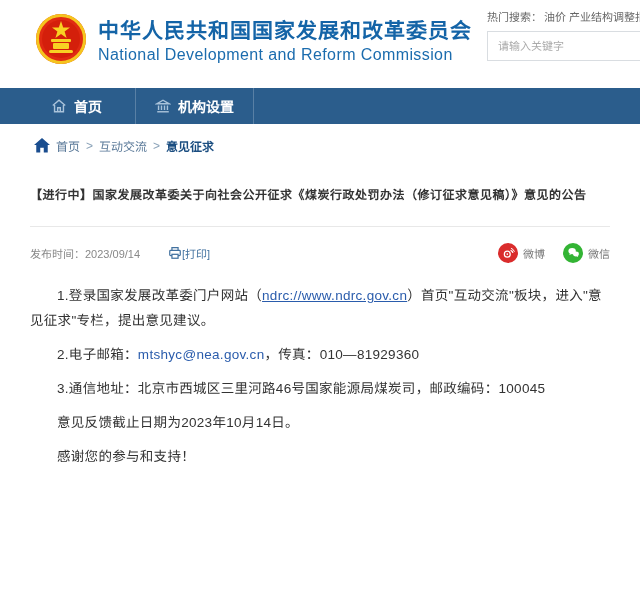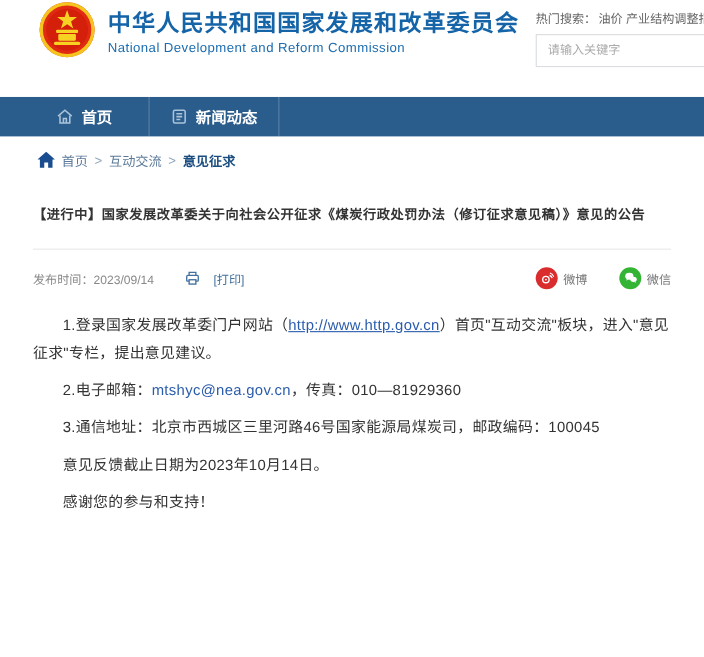--- a/index.html
+++ b/index.html
@@ -2,24 +2,24 @@
 <html lang="zh-CN"><head>
 <meta charset="utf-8">
 <style>
   * { margin:0; padding:0; box-sizing:border-box; }
   html,body { width:640px; height:597px; overflow:hidden; background:#fff;
     font-family:"Liberation Sans","DejaVu Sans",sans-serif; }
   body { position:relative; }
 
   
   .site-header { position:relative; height:88px; background:#fff; }
-  .brand { position:absolute; left:34px; top:0; display:flex; align-items:center; cursor:pointer; }
+  .brand { position:absolute; left:34px; top:12px; display:flex; align-items:center; cursor:pointer; }
   .brand-text { margin-left:10px; }
   .brand-zh { font-size:21px; font-weight:bold; color:#1464a7; letter-spacing:1px; line-height:1.2; }
-  .brand-en { font-size:12px; color:#1b6cae; margin-top:2px; letter-spacing:.4px; }
+  .brand-en { font-size:16px; color:#1b6cae; margin-top:2px; letter-spacing:.4px; }
   .header-right { position:absolute; left:487px; top:8px; width:220px; }
   .hot-search { font-size:11px; color:#666; white-space:nowrap; margin-bottom:7px; }
   .hot-search a { color:#666; text-decoration:none; margin-left:2px; cursor:pointer; }
   .search-input { width:180px; height:30px; border:1px solid #d9dde1; padding:0 10px;
     font-size:11px; color:#333; outline:none; }
   .search-input::placeholder { color:#aaa; }
 
   
   .main-nav { height:36px; background:#2b5d8c; display:flex; align-items:stretch; padding-left:18px; }
   .nav-item { flex:0 0 118px; display:flex; align-items:center; justify-content:center; gap:7px;
@@ -35,22 +35,22 @@
   .crumb-current { color:#1a4d80; font-weight:bold; }
 
   
   .article { padding:0 30px; }
   .article-title { margin-top:22px; font-size:12px; font-weight:bold; color:#333;
     line-height:1.65; letter-spacing:.5px; }
   .title-divider { margin-top:20px; border-bottom:1px solid #e8e8e8; }
 
   .meta-row { display:flex; align-items:center; margin-top:16px; font-size:11px; color:#888; }
   .meta-item { margin-right:28px; display:flex; align-items:center; }
-  .print-btn { display:flex; align-items:center; gap:12px; color:#41719f; cursor:pointer; }
-  .share { margin-left:auto; display:flex; align-items:center; gap:29px; }
+  .print-btn { display:flex; align-items:center; gap:0; color:#41719f; cursor:pointer; }
+  .share { margin-left:auto; display:flex; align-items:center; gap:18px; }
   .share-btn { display:flex; align-items:center; gap:5px; color:#777; cursor:pointer; }
   .badge { width:20px; height:20px; border-radius:50%; display:flex; align-items:center; justify-content:center; }
   .badge-weibo { background:#da2c2c; }
   .badge-wechat { background:#33b434; }
 
   .body-text { margin-top:20px; font-size:13.5px; color:#333; line-height:25px; }
   .body-text p { text-indent:2em; margin-bottom:9px; letter-spacing:.3px; }
   .body-text a { color:#2a5cac; text-decoration:none; cursor:pointer; }
   .body-text a.underlined { text-decoration:underline; }
 </style>
@@ -90,25 +90,26 @@
         <path d="M2 8.5 L9 2.5 L16 8.5"></path>
           <path d="M4 8 V15.5 H14 V8"></path>
           <path d="M7.5 15.5 V11 H10.5 V15.5"></path>
       </svg>
     </span>
     <span>首页</span>
   </div>
   <div class="nav-item">
     <span class="nicon">
       <svg width="16" height="16" viewBox="0 0 18 18" fill="none" stroke-width="1.6">
-        <rect x="3" y="2.5" width="12" height="13" rx="1.5"></rect>
-          <path d="M6 6 H12 M6 9 H12 M6 12 H10"></path>
+        <path d="M2 6.5 L9 2.5 L16 6.5 Z"></path>
+          <path d="M4 8.5 V13.5 M7.3 8.5 V13.5 M10.7 8.5 V13.5 M14 8.5 V13.5"></path>
+          <path d="M2.5 15.5 H15.5"></path>
       </svg>
     </span>
-    <span>新闻动态</span>
+    <span>机构设置</span>
   </div>
 </nav>
 
 <div class="breadcrumb">
   <span style="display:flex;">
     <svg width="16" height="15" viewBox="0 0 18 17" fill="#1a4d8f">
       <path d="M9 0 L18 8 H15.5 V16.5 H11 V11 H7 V16.5 H2.5 V8 H0 Z"></path>
     </svg>
   </span>
   <span class="crumb">首页</span>
@@ -154,21 +155,21 @@
             <ellipse cx="11" cy="9.8" rx="3.6" ry="3"></ellipse>
             <path d="M13 12 L13.8 13.6 L11.8 12.8 Z"></path>
           </svg>
         </span>
         <span>微信</span>
       </span>
     </span>
   </div>
 
   <div class="body-text">
-    <p><span>1.登录国家发展改革委门户网站（</span><a class="underlined">http://www.http.gov.cn</a><span>）首页"互动交流"板块，进入"意见征求"专栏，提出意见建议。</span></p>
+    <p><span>1.登录国家发展改革委门户网站（</span><a class="underlined">ndrc://www.ndrc.gov.cn</a><span>）首页"互动交流"板块，进入"意见征求"专栏，提出意见建议。</span></p>
     <p><span>2.电子邮箱：</span><a>mtshyc@nea.gov.cn</a><span>，传真：010—81929360</span></p>
     <p>3.通信地址：北京市西城区三里河路46号国家能源局煤炭司，邮政编码：100045</p>
     <p>意见反馈截止日期为2023年10月14日。</p>
     <p>感谢您的参与和支持！</p>
 
   </div>
 
 </main>
 
 </body></html>

